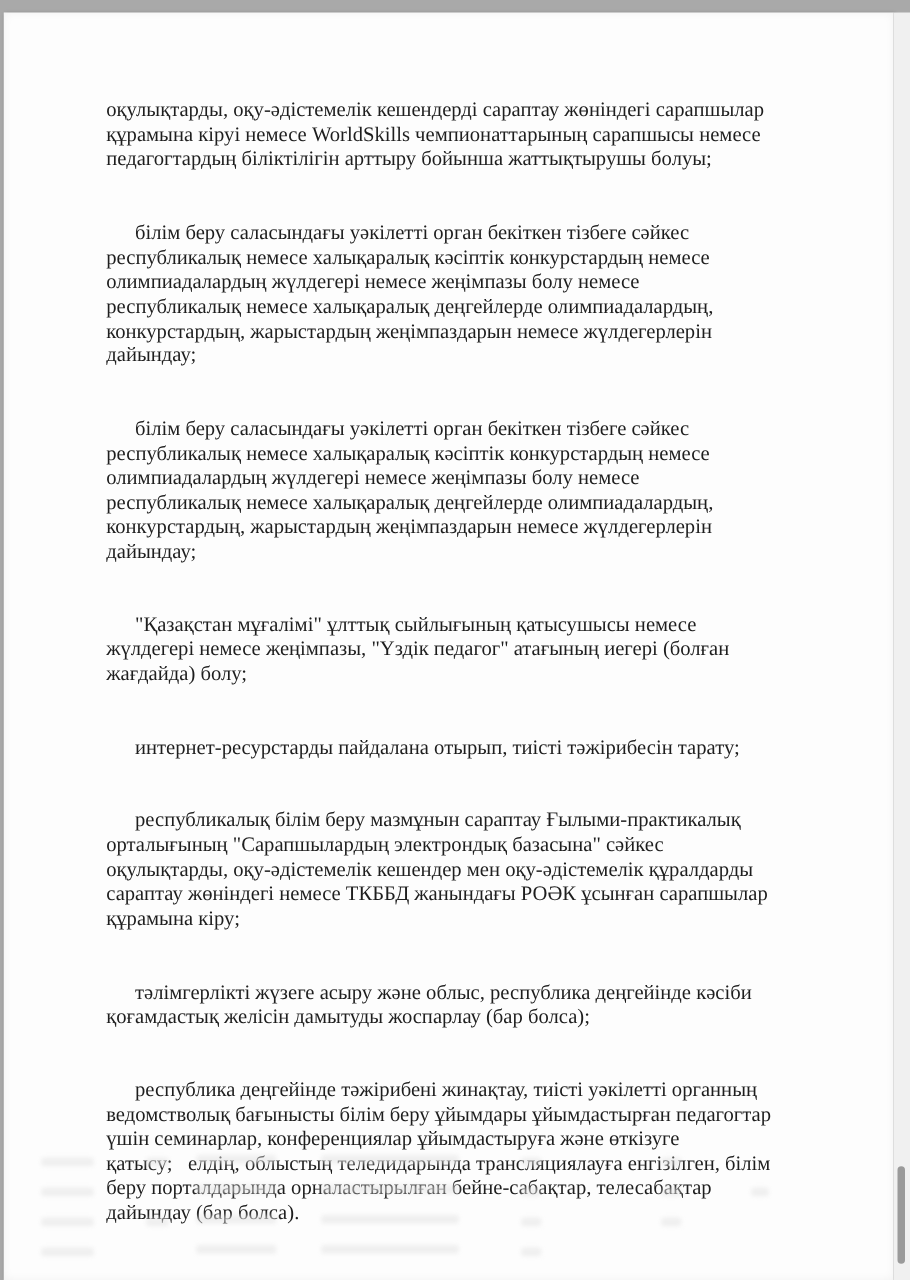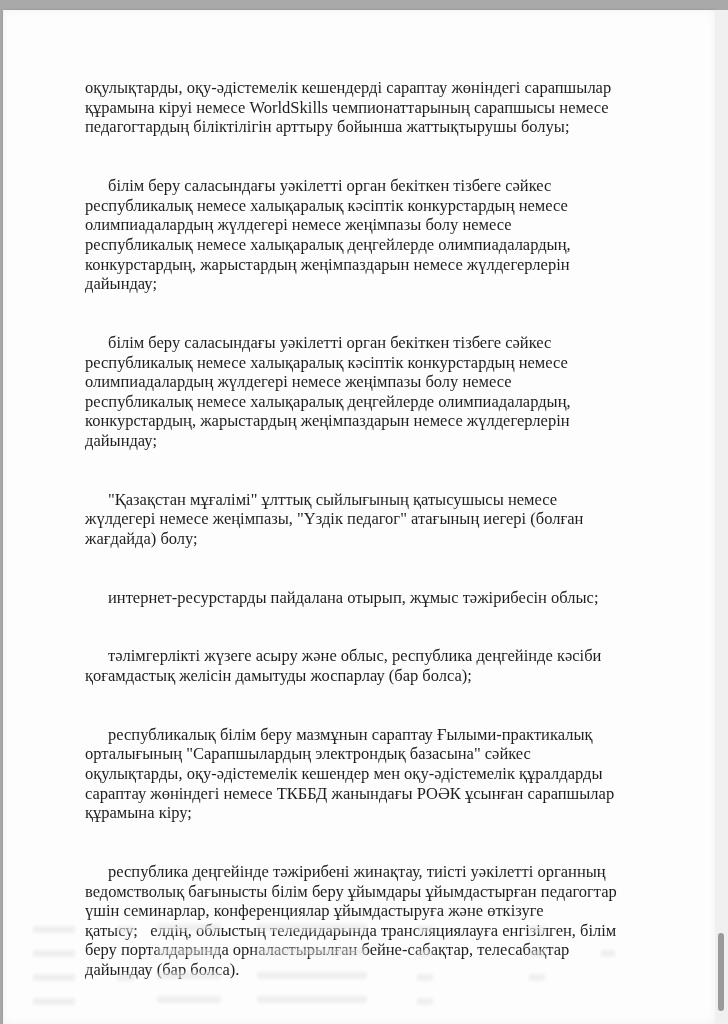--- a/index.html
+++ b/index.html
@@ -84,28 +84,28 @@
 дайындау;</p>
       <p class="para indent">білім беру саласындағы уәкілетті орган бекіткен тізбеге сәйкес
 республикалық немесе халықаралық кәсіптік конкурстардың немесе
 олимпиадалардың жүлдегері немесе жеңімпазы болу немесе
 республикалық немесе халықаралық деңгейлерде олимпиадалардың,
 конкурстардың, жарыстардың жеңімпаздарын немесе жүлдегерлерін
 дайындау;</p>
       <p class="para indent">"Қазақстан мұғалімі" ұлттық сыйлығының қатысушысы немесе
 жүлдегері немесе жеңімпазы, "Үздік педагог" атағының иегері (болған
 жағдайда) болу;</p>
-      <p class="para indent">интернет-ресурстарды пайдалана отырып, жұмыс тәжірибесін облыс;</p>
-      <p class="para indent">тәлімгерлікті жүзеге асыру және облыс, республика деңгейінде кәсіби
-қоғамдастық желісін дамытуды жоспарлау (бар болса);</p>
+      <p class="para indent">интернет-ресурстарды пайдалана отырып, тиісті тәжірибесін тарату;</p>
       <p class="para indent">республикалық білім беру мазмұнын сараптау Ғылыми-практикалық
 орталығының "Сарапшылардың электрондық базасына" сәйкес
 оқулықтарды, оқу-әдістемелік кешендер мен оқу-әдістемелік құралдарды
 сараптау жөніндегі немесе ТКББД жанындағы РОӘК ұсынған сарапшылар
 құрамына кіру;</p>
+      <p class="para indent">тәлімгерлікті жүзеге асыру және облыс, республика деңгейінде кәсіби
+қоғамдастық желісін дамытуды жоспарлау (бар болса);</p>
       <p class="para indent">республика деңгейінде тәжірибені жинақтау, тиісті уәкілетті органның
 ведомстволық бағынысты білім беру ұйымдары ұйымдастырған педагогтар
 үшін семинарлар, конференциялар ұйымдастыруға және өткізуге
 қатысу;   елдің, облыстың теледидарында трансляциялауға енгізілген, білім
 беру порталдарында орналастырылған бейне-сабақтар, телесабақтар
 дайындау (бар болса).</p>
 
       
       
       

